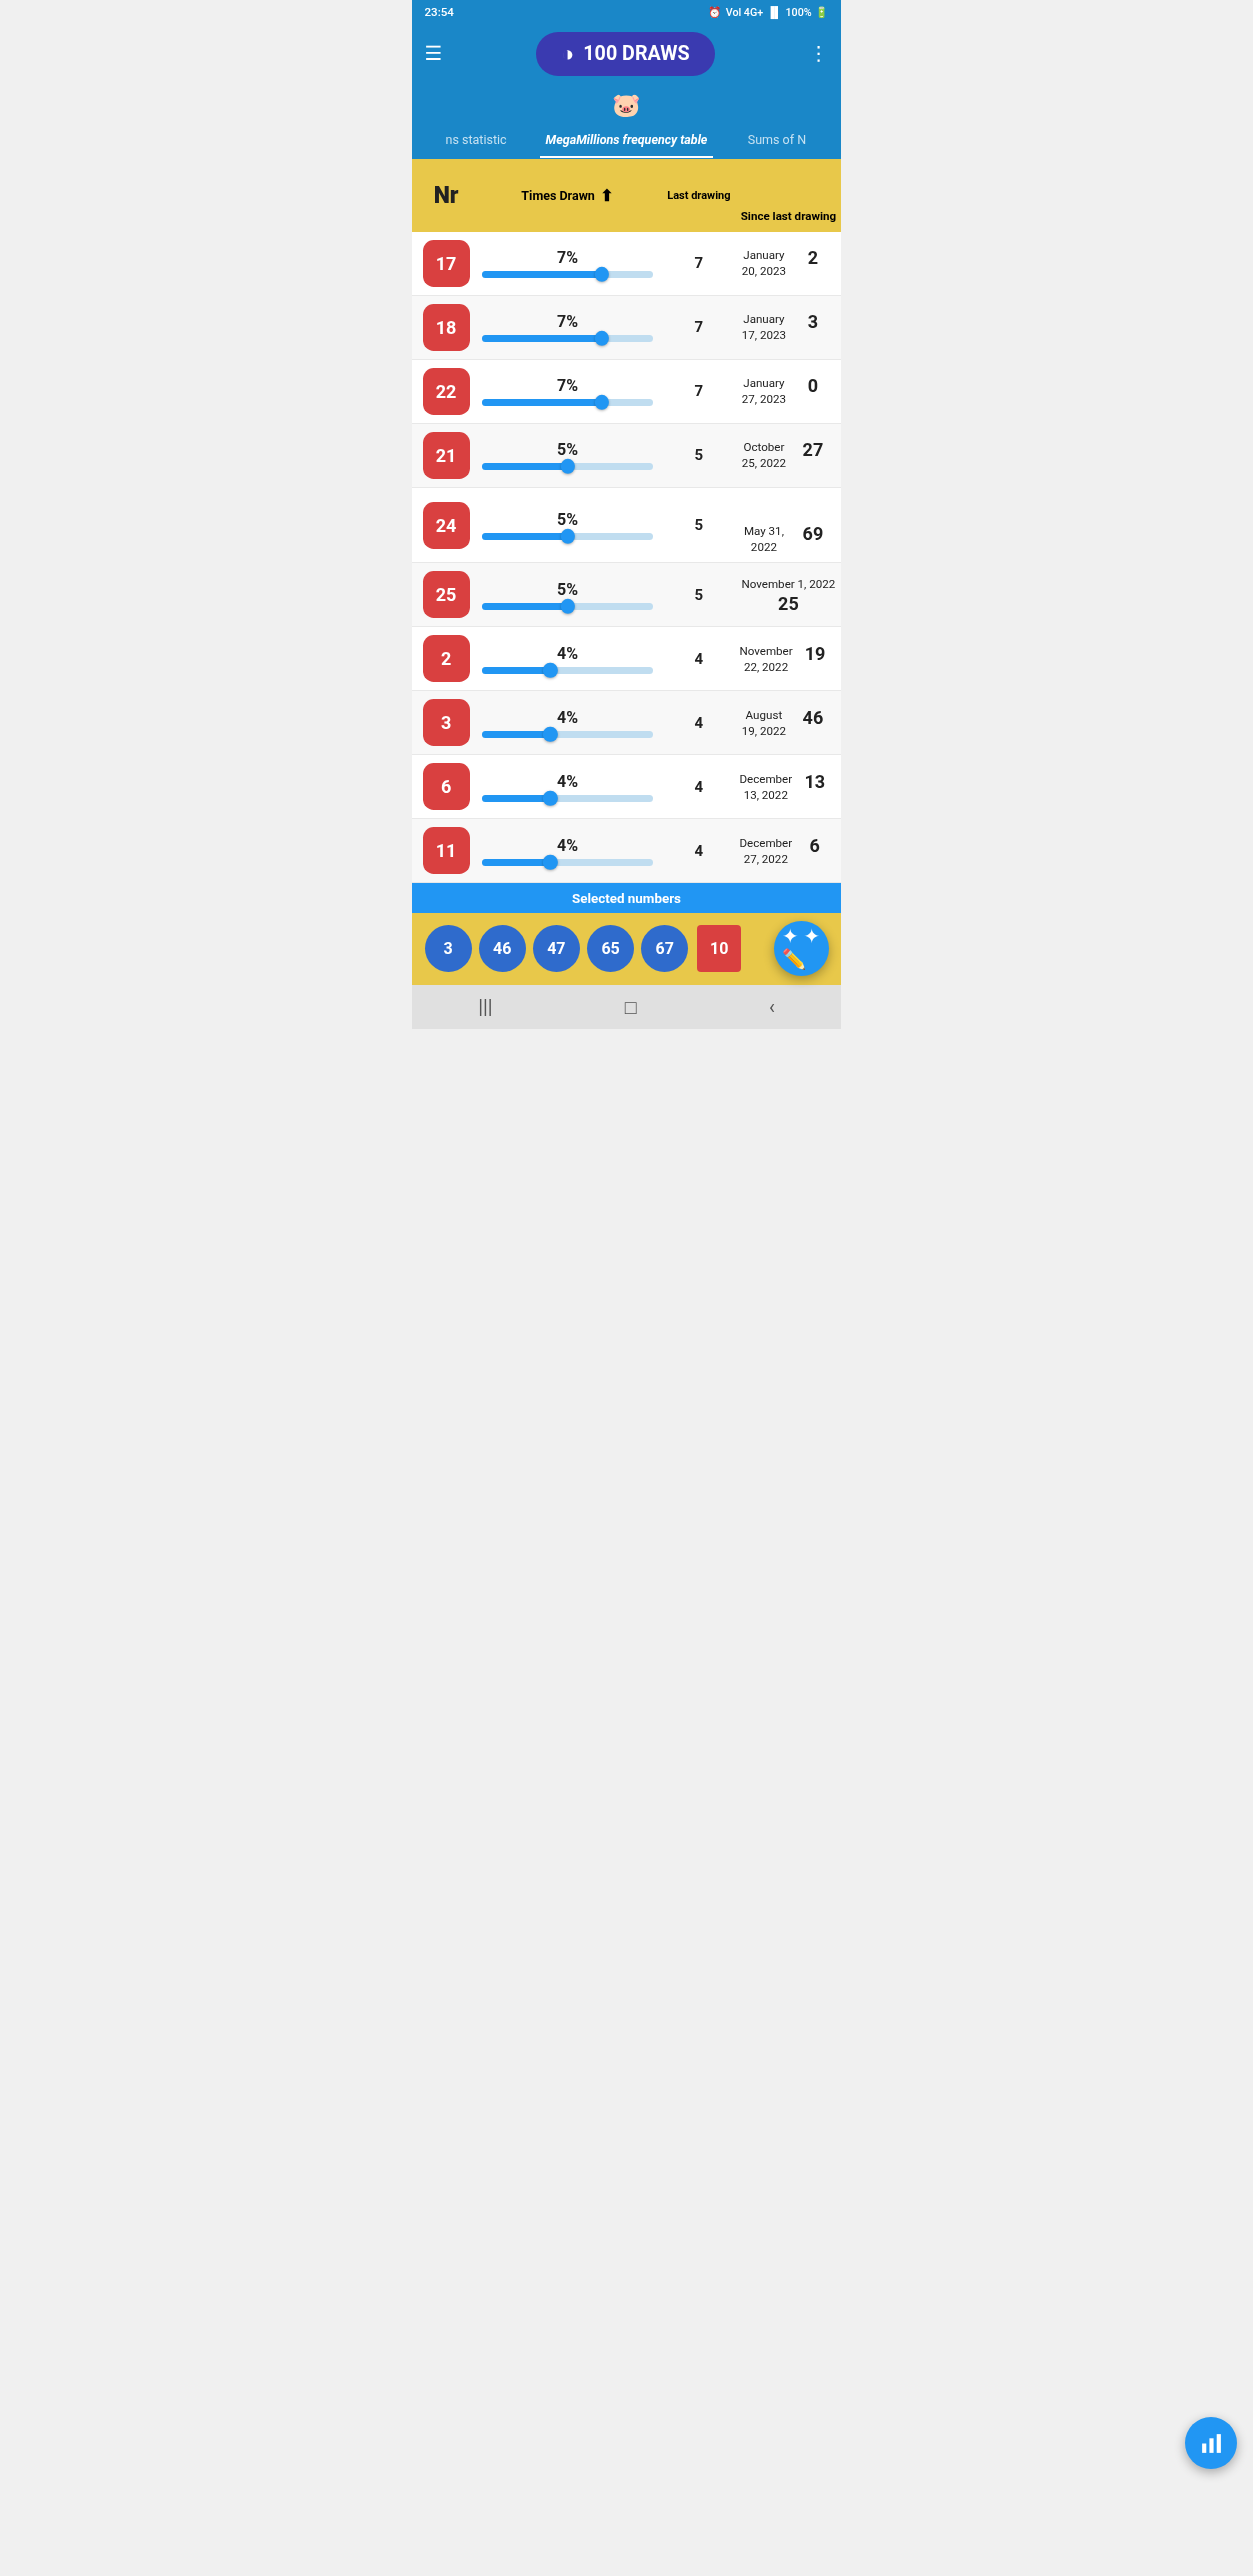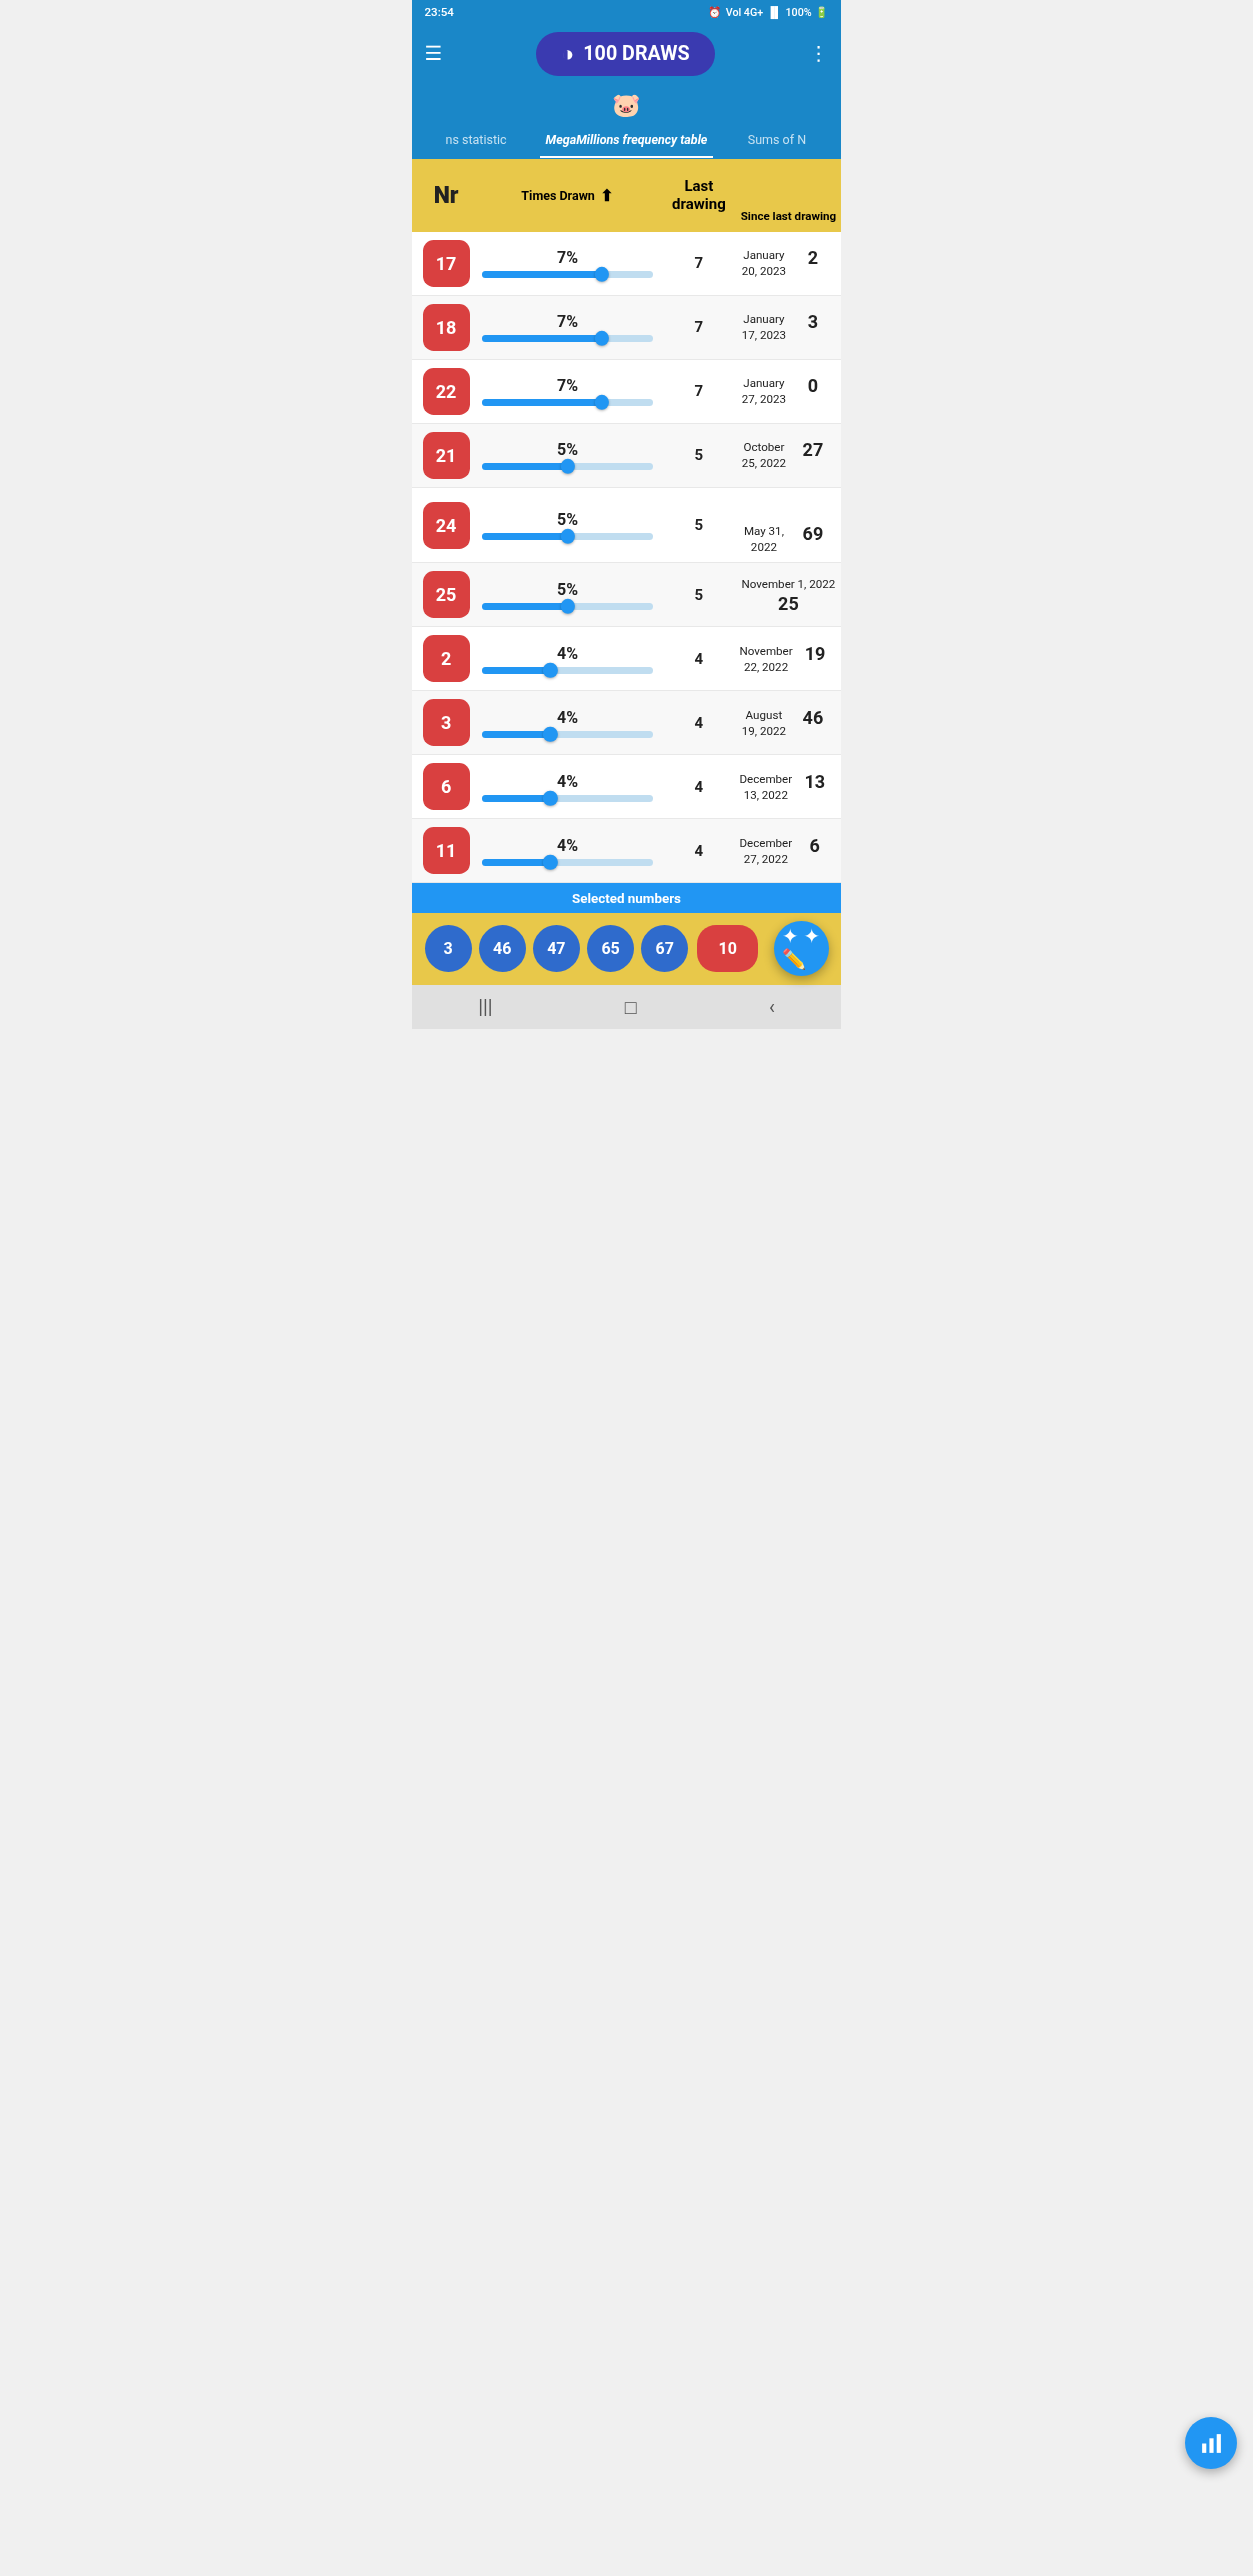--- a/index.html
+++ b/index.html
@@ -101,21 +101,21 @@
       display: grid;
       grid-template-columns: 61px 1fr 81px 98px;
       align-items: center;
       padding: 9px 3.6px;
       font-weight: bold;
       font-size: 12.5px;
     }
     .col-nr { text-align: center; font-size: 23px; font-weight: 900; color: #222; }
     .col-times { text-align: center; display: flex; flex-direction: column; align-items: center; font-size: 12.5px; font-weight: bold; }
     .col-times .arrow-up { font-size: 16px; margin-left: 3.6px; }
-    .col-last { text-align: center; font-size: 15px; font-weight: bold; }
+    .col-last { text-align: center; font-size: 11px; font-weight: bold; }
     .col-since { text-align: center; font-size: 11.6px; font-weight: bold; margin-top: 41px; }
 
     
     .table-row {
       display: grid;
       grid-template-columns: 61px 1fr 81px 98px;
       align-items: center;
       padding: 7.2px 3.6px;
       background: white;
       border-bottom: 0.9px solid #e8e8e8;
@@ -213,22 +213,22 @@
       background: #2f6bcc;
       color: white;
       font-size: 16px;
       font-weight: bold;
       display: flex;
       align-items: center;
       justify-content: center;
     }
     .sel-ball.red {
       background: #d94040;
-      border-radius: 19px;
-      width: 61px;
+      border-radius: 4px;
+      width: 44px;
       height: 47px;
     }
     .fab-magic {
       position: absolute;
       right: 12.5px;
       bottom: 9px;
       width: 55px;
       height: 55px;
       background: #2196f3;
       border-radius: 50%;

